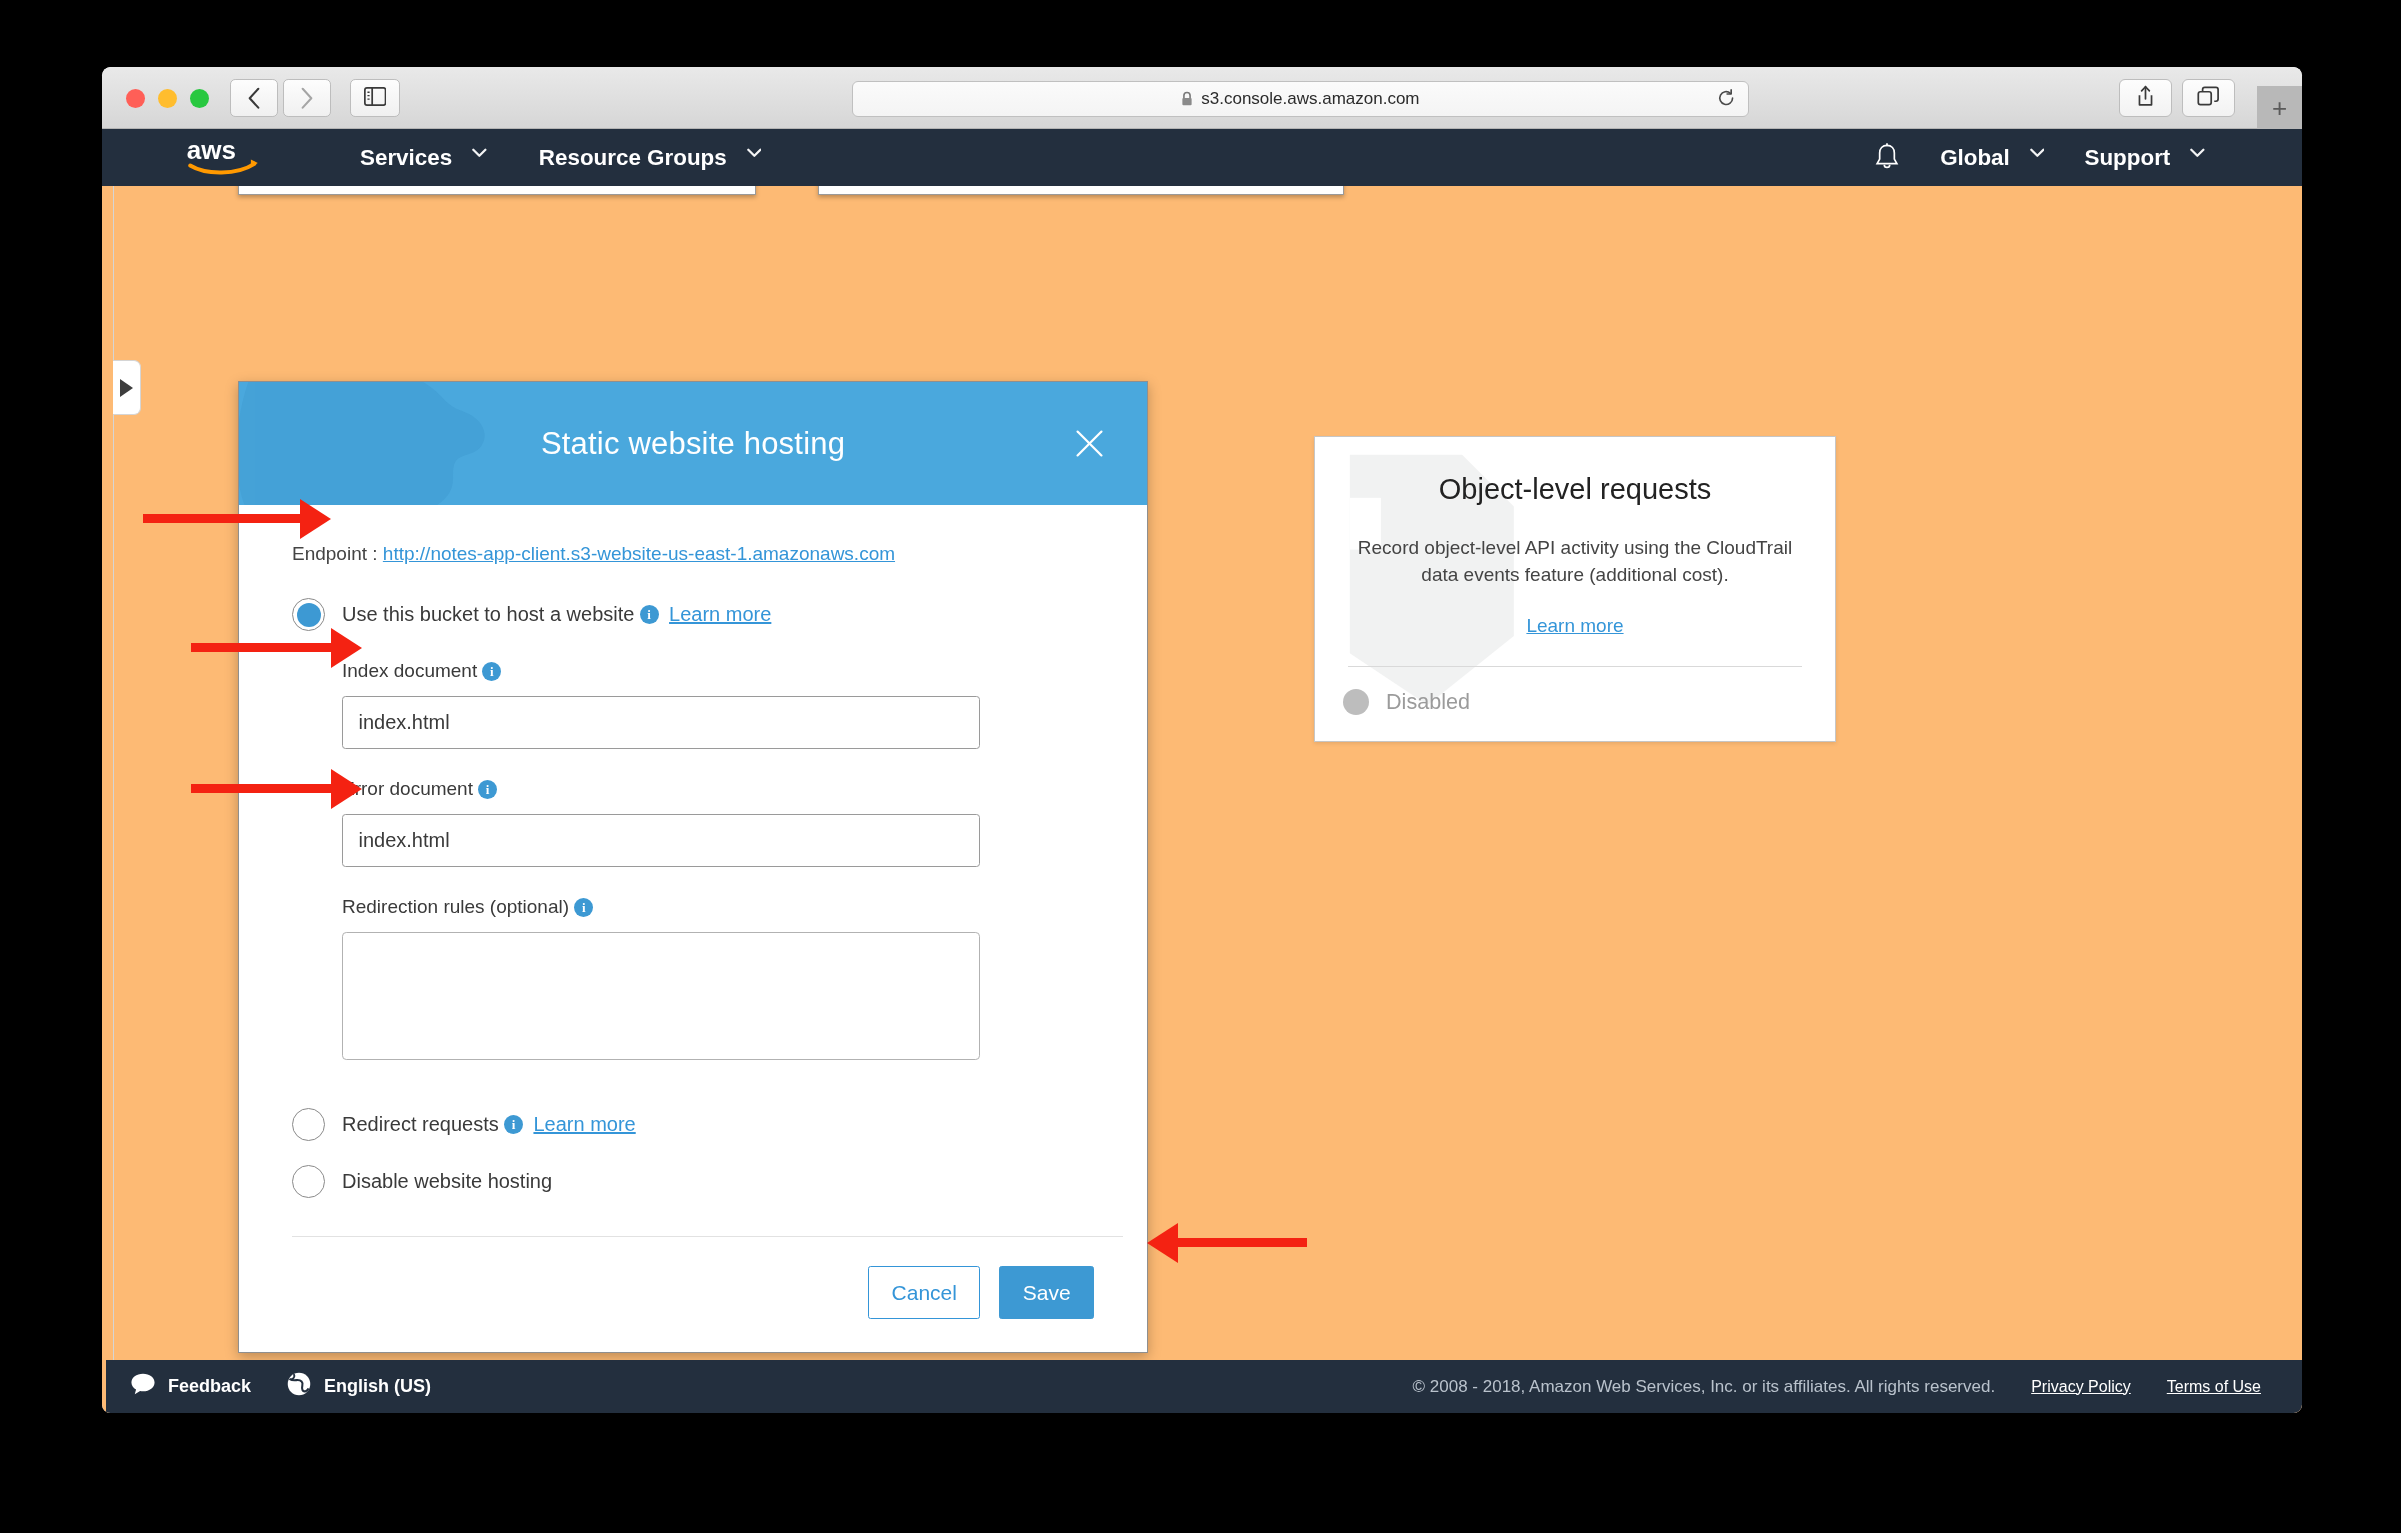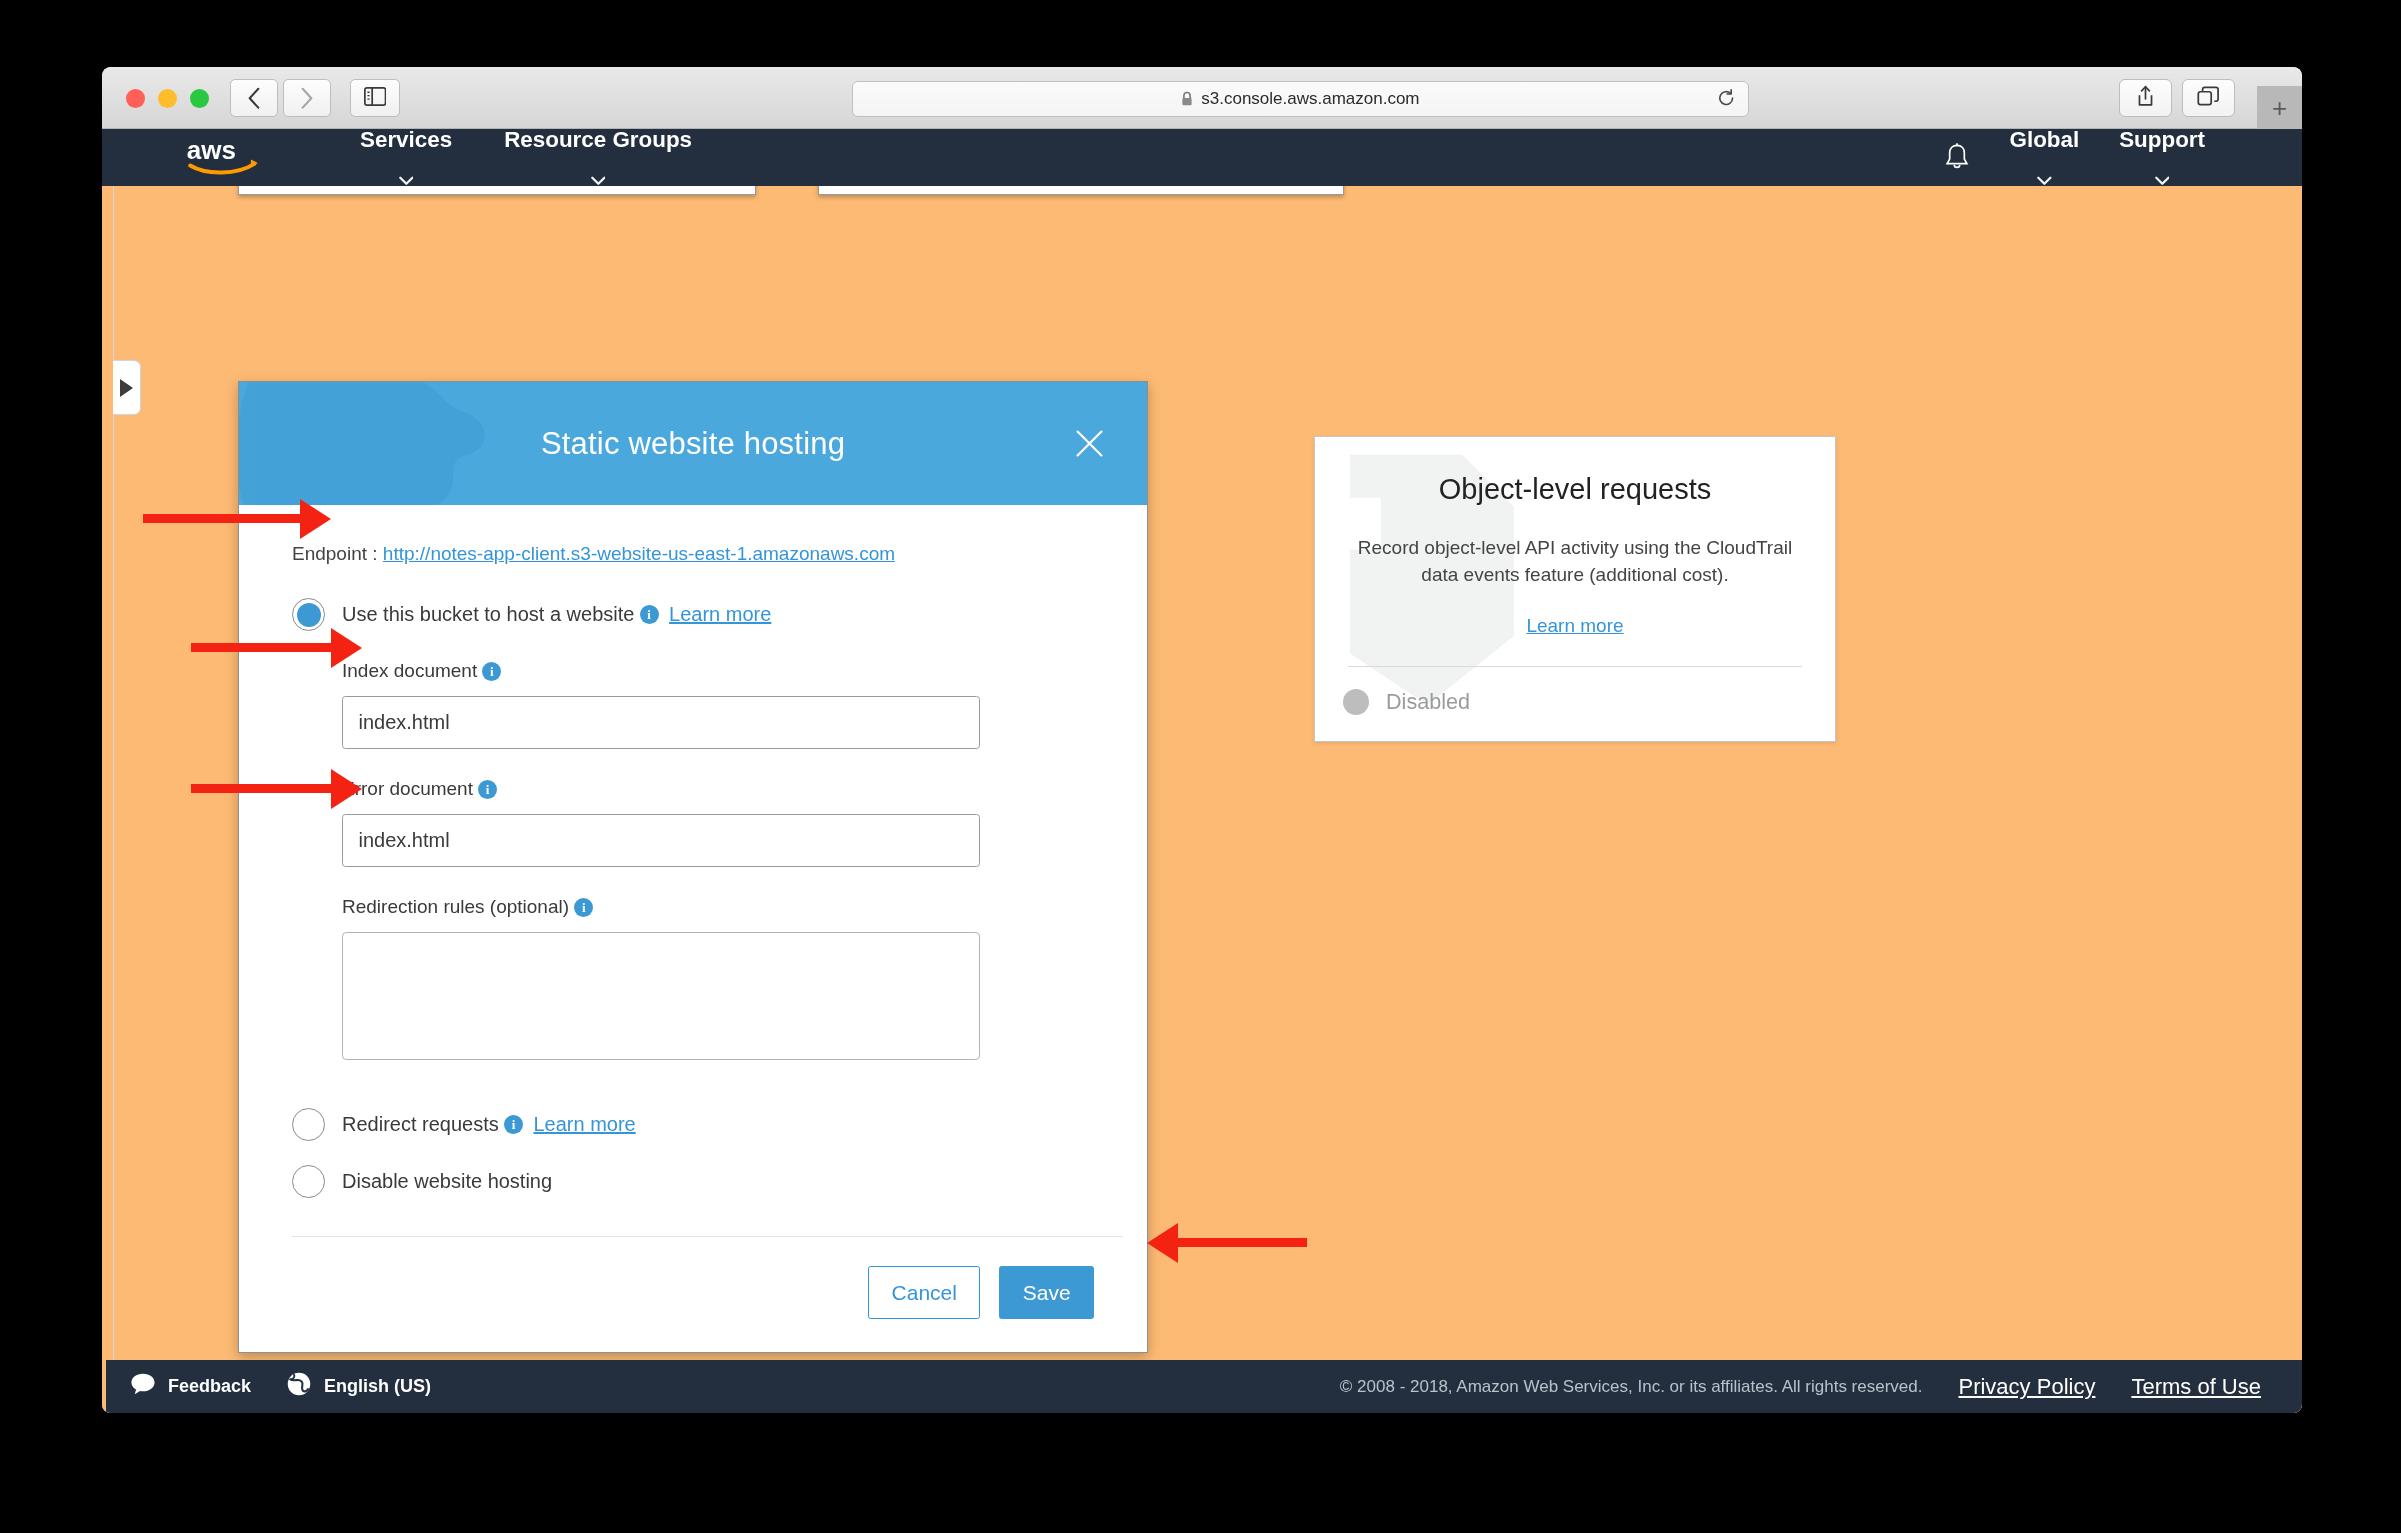--- a/index.html
+++ b/index.html
@@ -82,21 +82,21 @@
   
   .aws-nav {
     position: relative;
     height: 57px;
     background: #232f3e;
     display: flex; align-items: center;
   }
   .aws-logo { margin-left: 83px; width: 78px; }
   .nav-item {
     color: #ffffff; font-size: 22.4px; font-weight: bold;
-    display: flex; align-items: center; gap: 20px; flex-direction: column;
+    display: flex; gap: 20px;
   }
   .nav-item.services { margin-left: 97px; }
   .nav-item.rgroups  { margin-left: 52px; }
   .caret { font-size: 14.7px; font-weight: normal; opacity: .95; }
   .nav-right { margin-left: auto; display: flex; align-items: center; gap: 40px; margin-right: 97px; }
 
   
   .page {
     position: relative;
     height: calc(1346px - 62px - 57px);
@@ -273,21 +273,21 @@
   .aws-footer {
     position: absolute; left: 4px; right: 0; bottom: 0;
     height: 53px; background: #232f3e;
     display: flex; align-items: center;
     color: #fff; font-size: 18px;
   }
   .foot-left { display: flex; align-items: center; gap: 35px; margin-left: 24px; }
   .foot-item { display: flex; align-items: center; gap: 12px; font-weight: bold; }
   .foot-right { margin-left: auto; display: flex; align-items: center; gap: 36px; margin-right: 41px; }
   .copyright { color: #b9c2cc; font-size: 17px; font-weight: normal; }
-  .foot-link { color: #ffffff; font-size: 22px; }
+  .foot-link { color: #ffffff; font-size: 16px; }
 
   
   .anno { position: absolute; z-index: 50; }
   .arrow-shaft { position: absolute; background: #f42212; height: 9.5px; }
   .arrow-head { position: absolute; width: 0; height: 0; }
   .arrow-head.right {
     border-top: 20px solid transparent;
     border-bottom: 20px solid transparent;
     border-left: 31px solid #f42212;
   }

